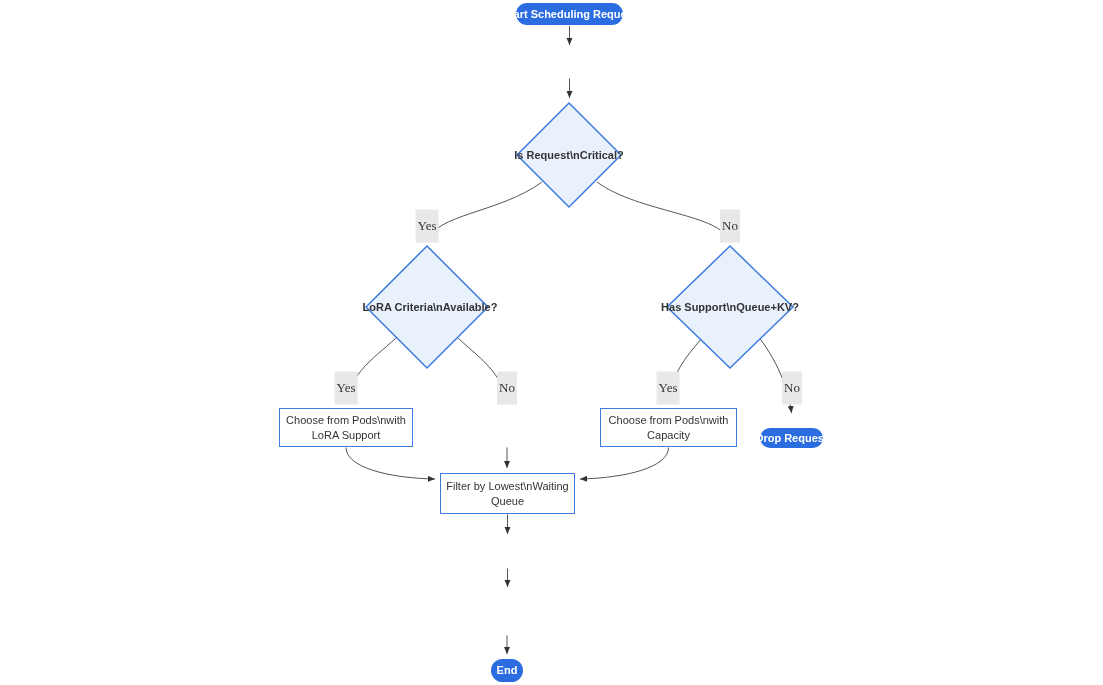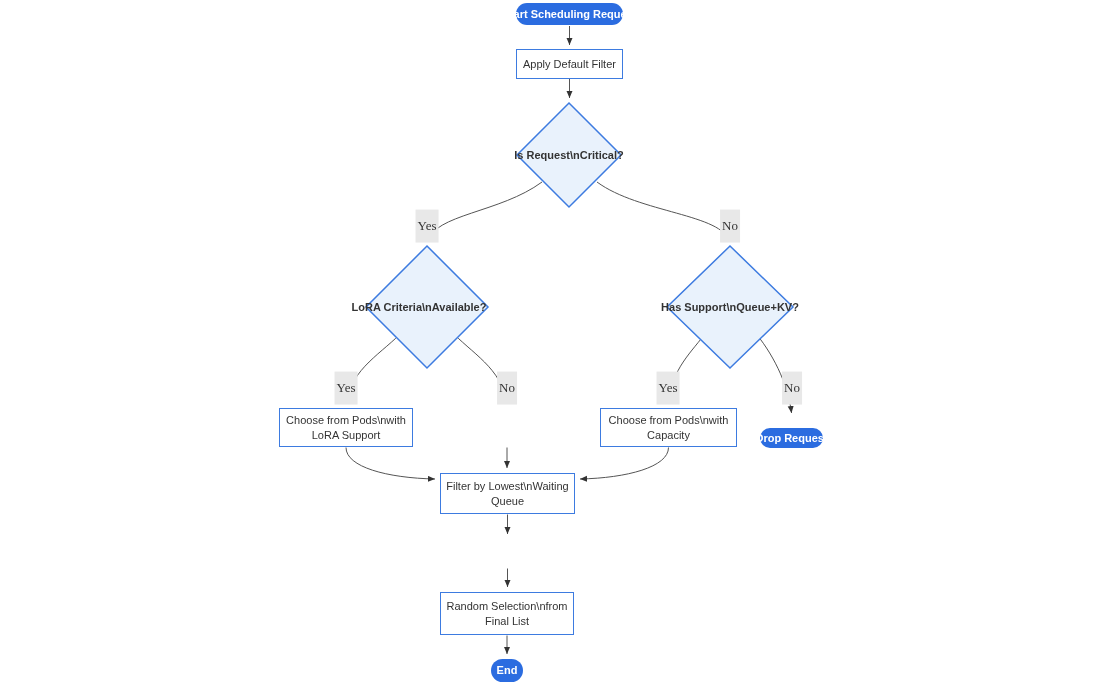--- a/index.html
+++ b/index.html
@@ -68,43 +68,40 @@
     </g>
     <g>
       <polygon class="diamond" points="569,103 621,155 569,207 517,155"></polygon>
       <polygon class="diamond" points="427,246 488,307 427,368 366,307"></polygon>
       <polygon class="diamond" points="730,246 793,307 730,368 667,307"></polygon>
     </g>
   </svg>
 
   <div class="node pill" style="left:516px;top:3px;width:107px;height:22px;">Start Scheduling Request</div>
 
-  <div class="node rect" style="left:516px;top:49px;width:107px;height:30px;">Apply Default Filter</div>
 
   <div class="node diamond-label" style="left:509px;top:145px;width:120px;height:20px;">Is Request\nCritical?</div>
 
-  <div class="node diamond-label" style="left:349px;top:297px;width:140px;height:20px;text-align:right;">LoRA Criteria\nAvailable?</div>
+  <div class="node diamond-label" style="left:360px;top:297px;width:140px;height:20px;text-align:right;">LoRA Criteria\nAvailable?</div>
 
   <div class="node diamond-label" style="left:660px;top:297px;width:140px;height:20px;">Has Support\nQueue+KV?</div>
 
   <div class="node rect" style="left:279px;top:408px;width:134px;height:39px;">Choose from Pods\nwith
 LoRA Support</div>
 
 
   <div class="node rect" style="left:600px;top:408px;width:137px;height:39px;">Choose from Pods\nwith
 Capacity</div>
 
   <div class="node pill" style="left:760px;top:428px;width:63px;height:20px;">Drop Request</div>
 
   <div class="node rect" style="left:440px;top:473px;width:135px;height:41px;">Filter by Lowest\nWaiting
 Queue</div>
 
 
-  <div class="node rect" style="left:440px;top:592px;width:134px;height:43px;">Random Selection\nfrom
-Final List</div>
 
   <div class="node pill" style="left:491px;top:659px;width:32px;height:23px;border-radius:12px;">End</div>
 
   <span class="edge-label" style="left:427px;top:226px;">Yes</span>
   <span class="edge-label" style="left:730px;top:226px;">No</span>
   <span class="edge-label" style="left:346px;top:388px;">Yes</span>
   <span class="edge-label" style="left:507px;top:388px;">No</span>
   <span class="edge-label" style="left:668px;top:388px;">Yes</span>
   <span class="edge-label" style="left:792px;top:388px;">No</span>
 

